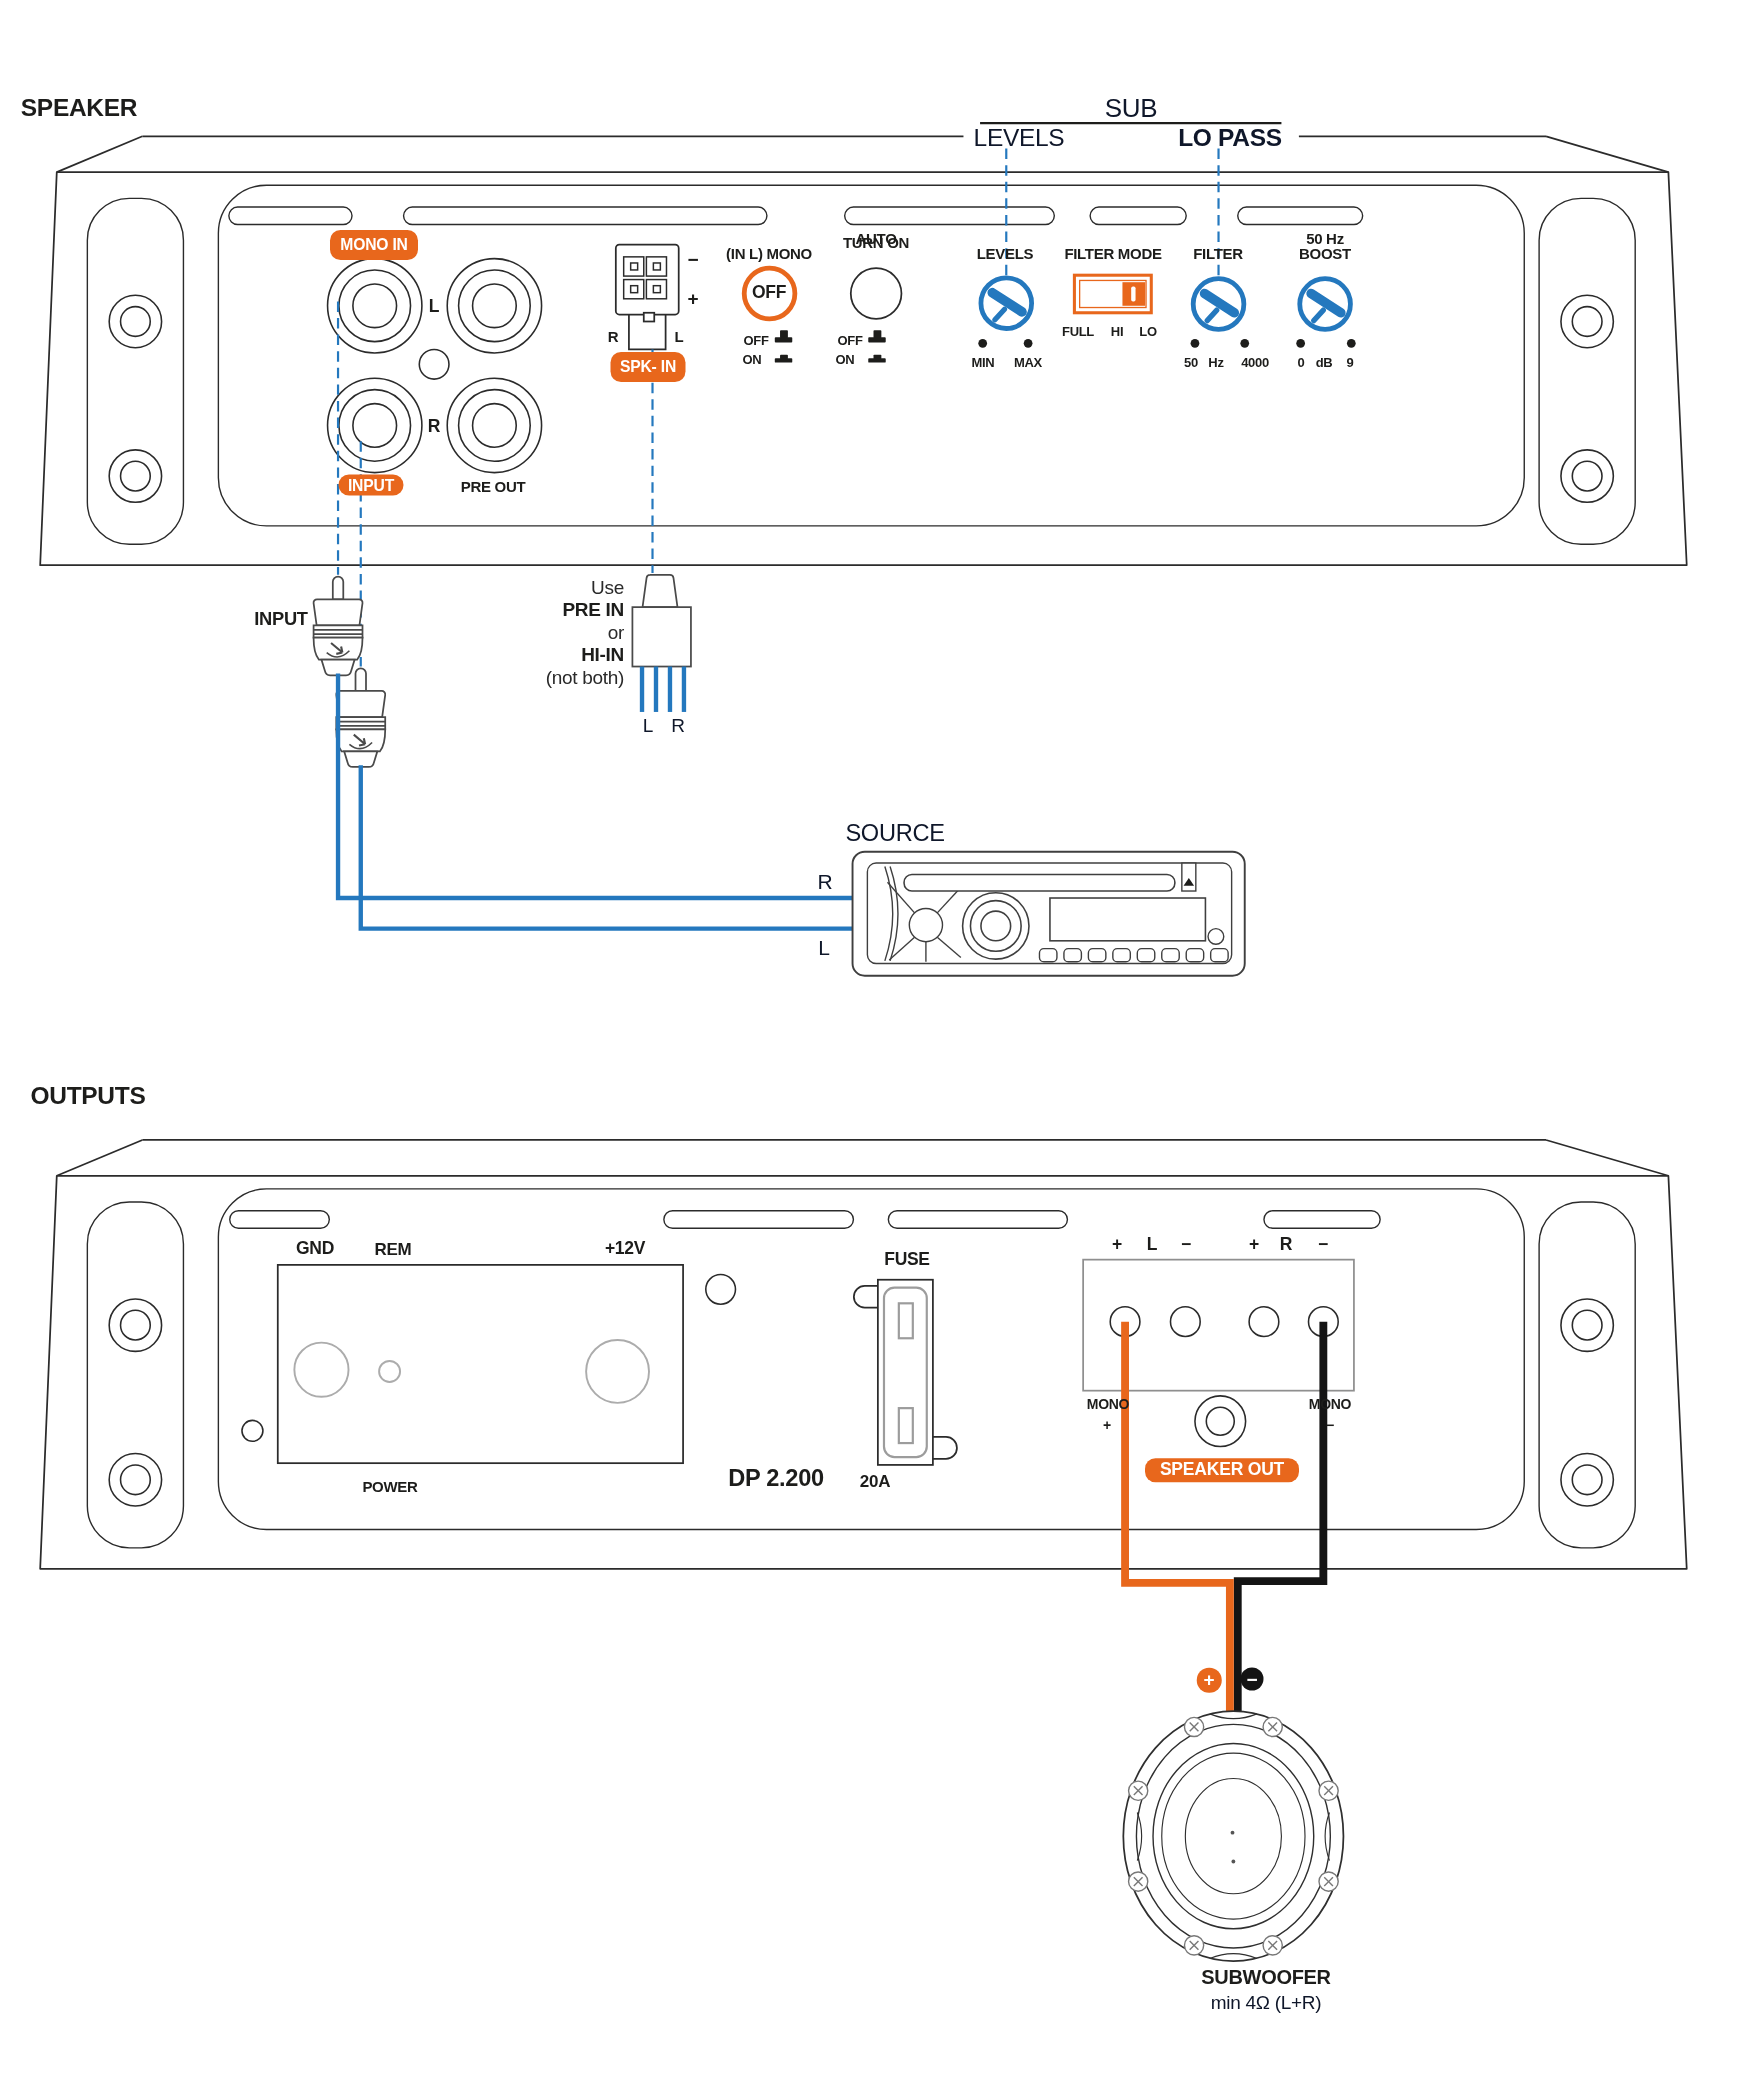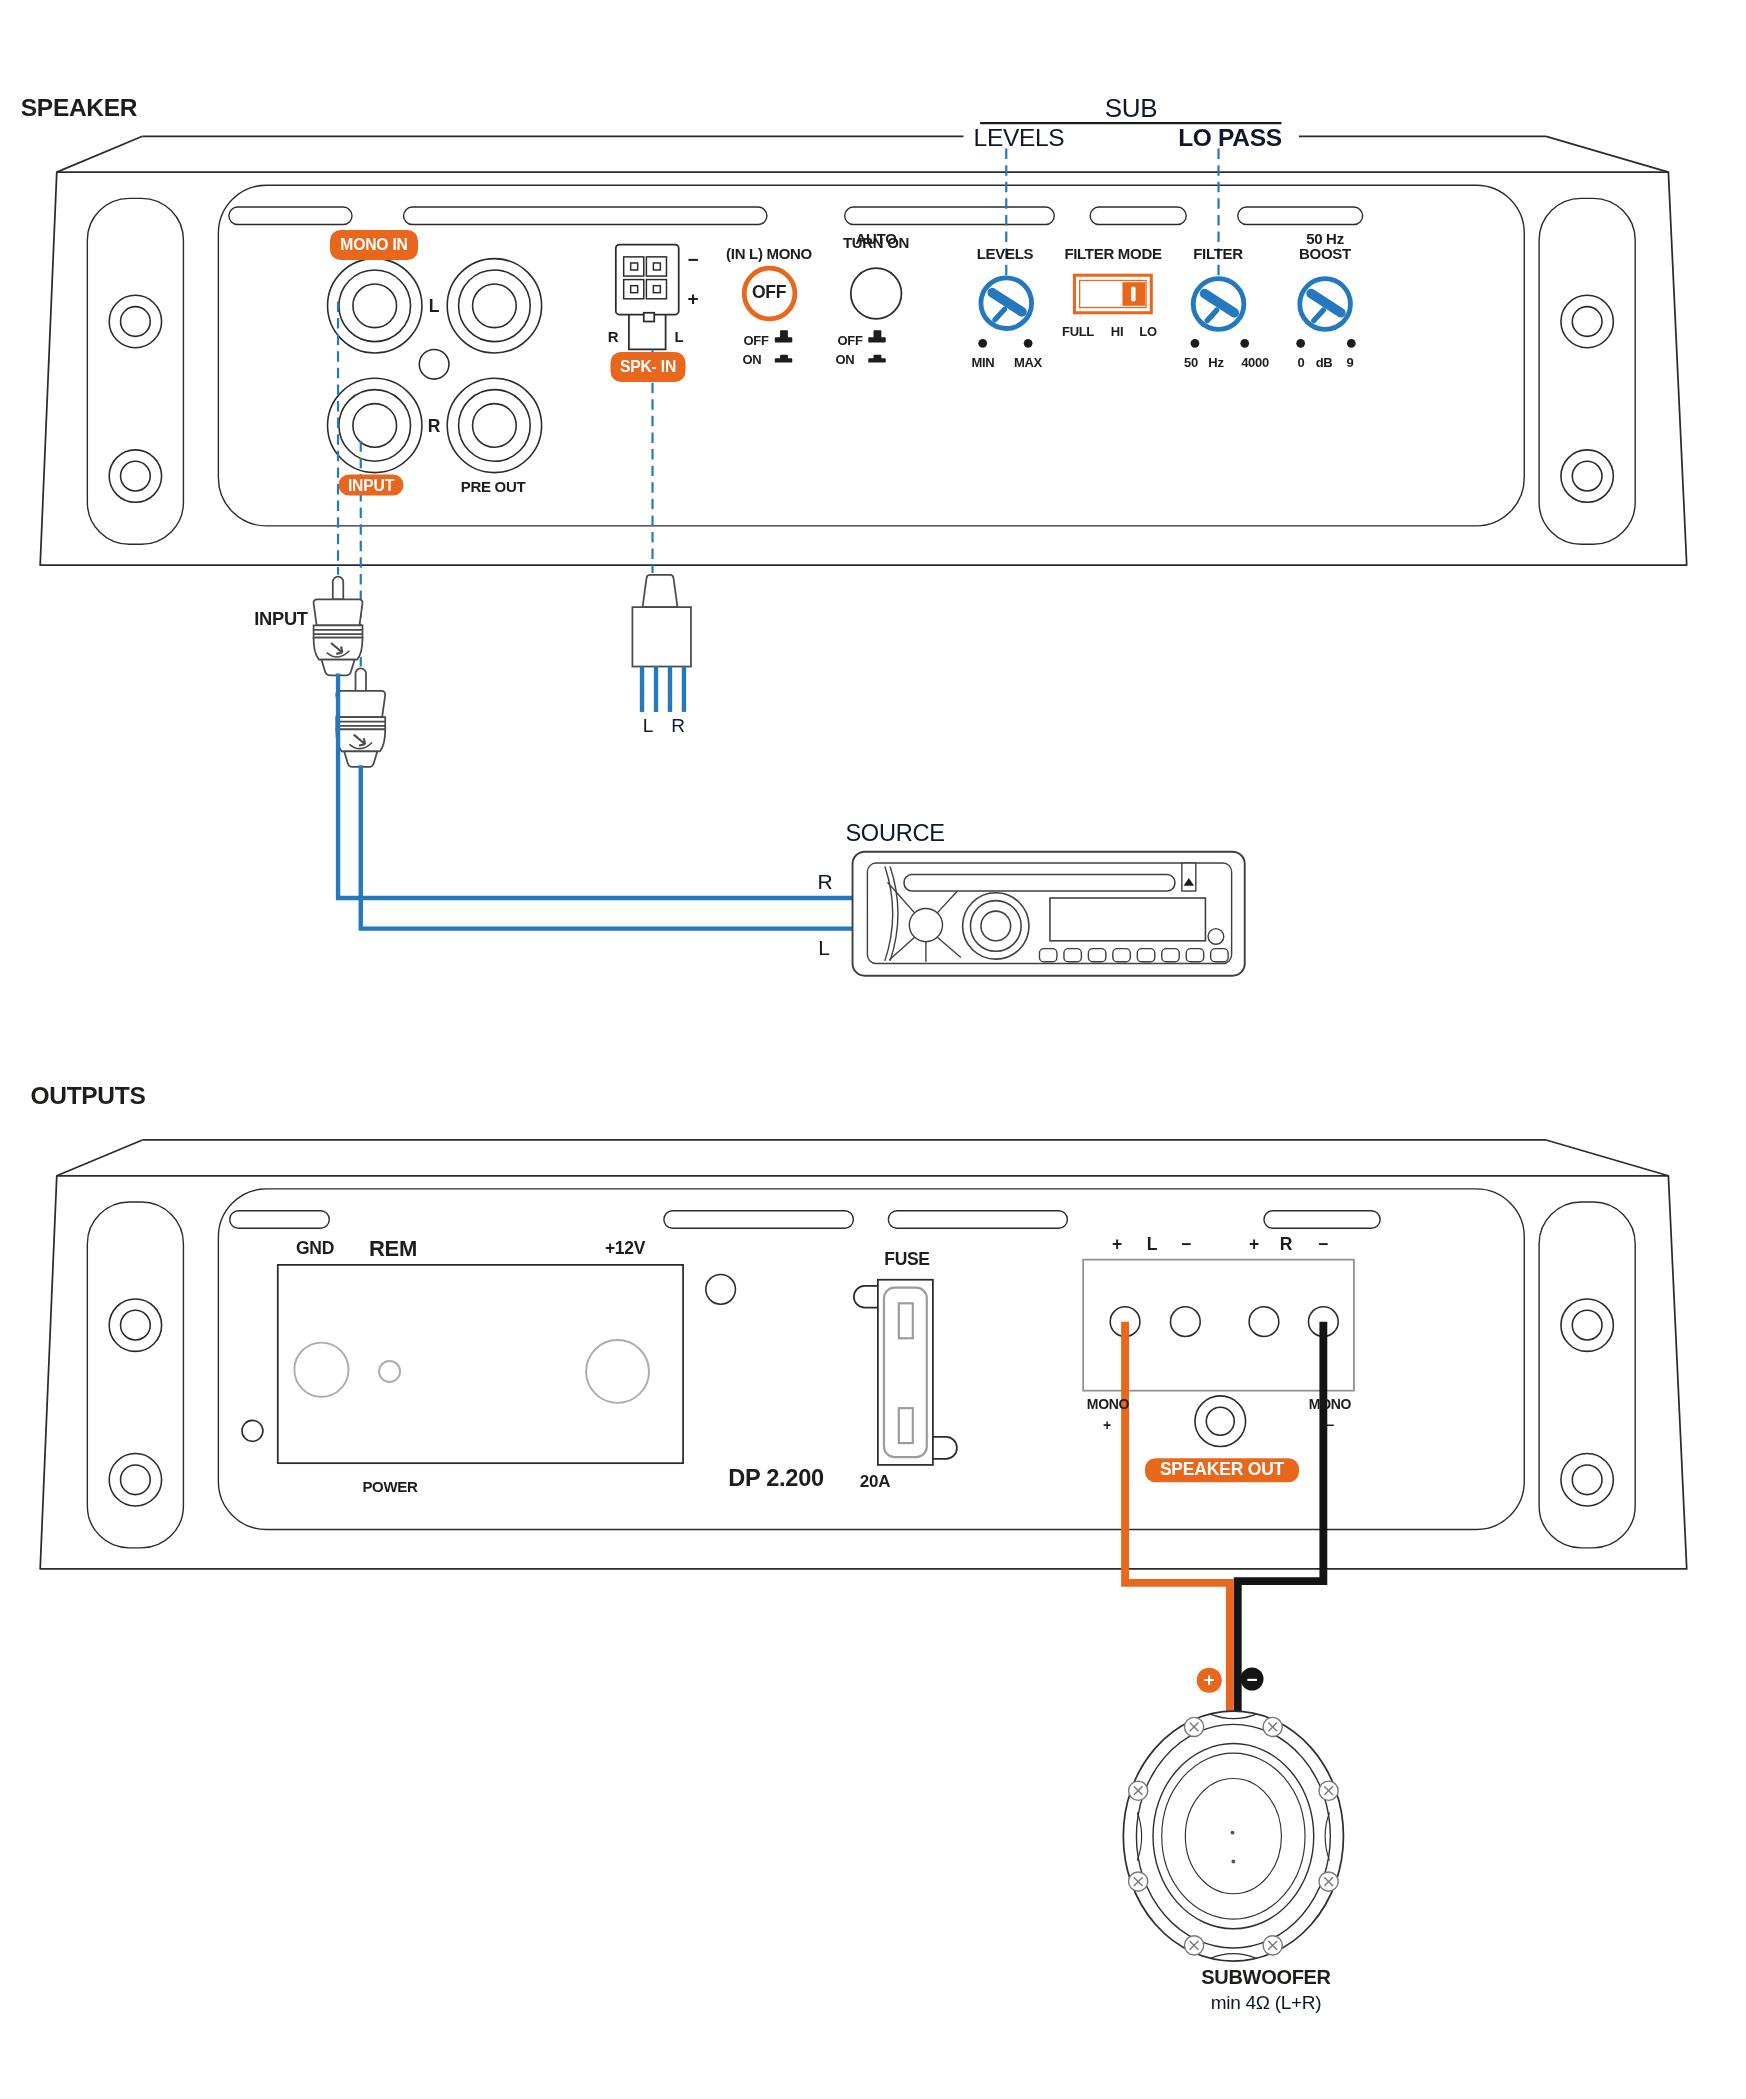--- a/index.html
+++ b/index.html
@@ -327,32 +327,39 @@
 <div class="lbl b" style="left:1255px;top:362px;font-size:13px;">4000</div>
 
 <div class="lbl b" style="left:1325px;top:238px;font-size:15px;">50 Hz</div>
 <div class="lbl b" style="left:1325px;top:253px;font-size:15px;">BOOST</div>
 <div class="lbl b" style="left:1301px;top:362px;font-size:13px;">0</div>
 <div class="lbl b" style="left:1324px;top:362px;font-size:13px;">dB</div>
 <div class="lbl b" style="left:1350px;top:362px;font-size:13px;">9</div>
 
 <div class="lbl" style="left:281px;top:619px;font-size:18.3px;font-weight:600;">INPUT</div>
 
+<div class="note">
+  <div>Use</div>
+  <div class="b">PRE IN</div>
+  <div>or</div>
+  <div class="b">HI-IN</div>
+  <div>(not both)</div>
+</div>
 
 <div class="lbl lt" style="left:648px;top:725px;font-size:19px;">L</div>
 <div class="lbl lt" style="left:678px;top:725px;font-size:19px;">R</div>
 
 <div class="lbl lt" style="left:895px;top:834px;font-size:23.6px;">SOURCE</div>
 <div class="lbl lt" style="left:825px;top:881px;font-size:21px;">R</div>
 <div class="lbl lt" style="left:824px;top:947px;font-size:21px;">L</div>
 
 <div class="lbl b" style="left:88px;top:1096px;font-size:24.5px;">OUTPUTS</div>
 
 <div class="lbl b" style="left:315px;top:1249px;font-size:17.5px;">GND</div>
-<div class="lbl b" style="left:393px;top:1249px;font-size:22px;text-align:center;">REM</div>
+<div class="lbl b" style="left:393px;top:1249px;font-size:17px;text-align:center;">REM</div>
 <div class="lbl b" style="left:625px;top:1249px;font-size:17.5px;">+12V</div>
 <div class="lbl b" style="left:390px;top:1486px;font-size:15px;">POWER</div>
 
 <div class="lbl b" style="left:776px;top:1479px;font-size:23.6px;">DP 2.200</div>
 
 <div class="lbl b" style="left:907px;top:1260px;font-size:17.5px;">FUSE</div>
 <div class="lbl b" style="left:875px;top:1481px;font-size:17px;">20A</div>
 
 <div class="lbl b" style="left:1117px;top:1245px;font-size:17.5px;">+</div>
 <div class="lbl b" style="left:1152px;top:1245px;font-size:17.5px;">L</div>

